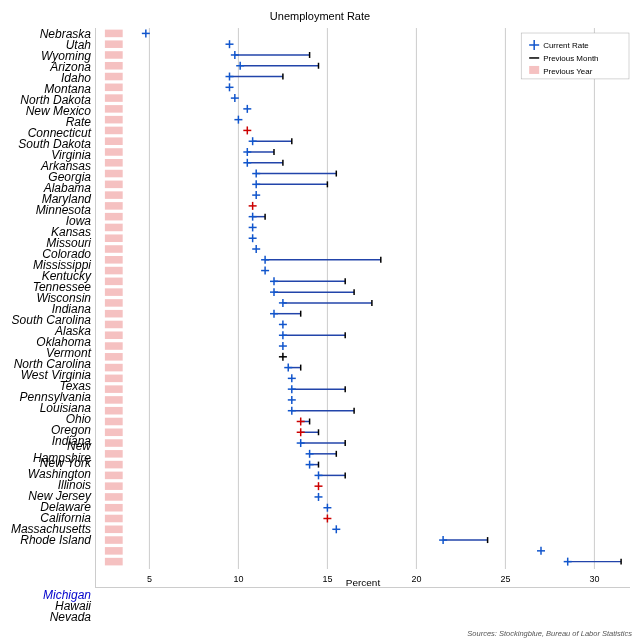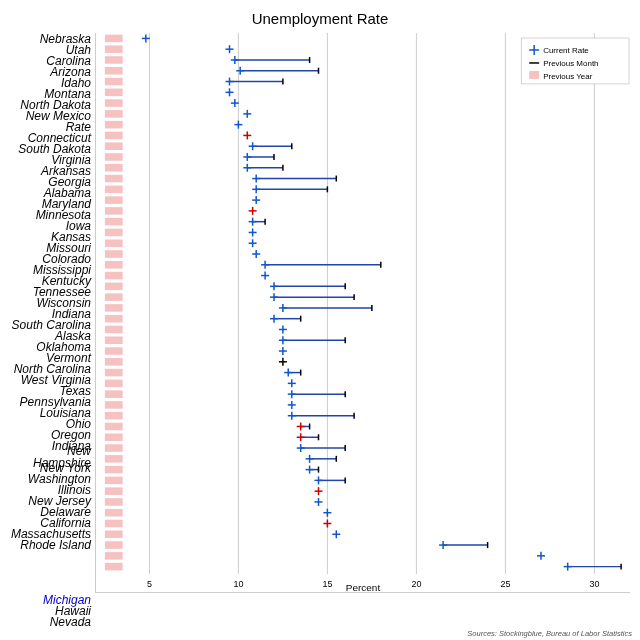--- a/index.html
+++ b/index.html
@@ -13,21 +13,21 @@
     }
     .chart-container {
       width: 640px;
       height: 640px;
       position: relative;
       background: #fff;
       padding: 10px 10px 30px 10px;
     }
     .chart-title {
       text-align: center;
-      font-size: 15px;
+      font-size: 11px;
       font-weight: normal;
       margin-bottom: 6px;
       color: #000;
     }
     .chart-area {
       display: flex;
       flex-direction: row;
       height: calc(100% - 40px);
     }
     .y-labels {
@@ -72,21 +72,21 @@
 </head>
 <body>
 
 <div class="chart-container">
   <div class="chart-title">Unemployment Rate</div>
 
   <div class="chart-area">
     <div class="y-labels" id="y-labels-container">
     <div class="y-label" style="color: rgb(0, 0, 0);">Nebraska</div>
         <div class="y-label" style="color: rgb(0, 0, 0);">Utah</div>
-        <div class="y-label" style="color: rgb(0, 0, 0);">Carolina</div>
+        <div class="y-label" style="color: rgb(0, 0, 0);">Wyoming</div>
         <div class="y-label" style="color: rgb(0, 0, 0);">Arizona</div>
         <div class="y-label" style="color: rgb(0, 0, 0);">Idaho</div>
         <div class="y-label" style="color: rgb(0, 0, 0);">Montana</div>
         <div class="y-label" style="color: rgb(0, 0, 0);">North Dakota</div>
         <div class="y-label" style="color: rgb(0, 0, 0);">New Mexico</div>
         <div class="y-label" style="color: rgb(0, 0, 0);">Rate</div>
         <div class="y-label" style="color: rgb(0, 0, 0);">Connecticut</div>
         <div class="y-label" style="color: rgb(0, 0, 0);">South Dakota</div>
         <div class="y-label" style="color: rgb(0, 0, 0);">Virginia</div>
         <div class="y-label" style="color: rgb(0, 0, 0);">Arkansas</div>

